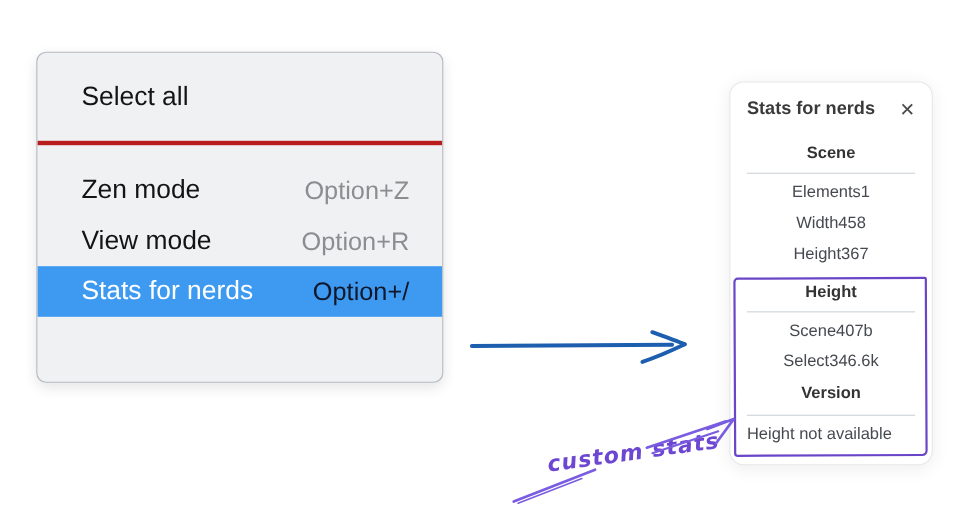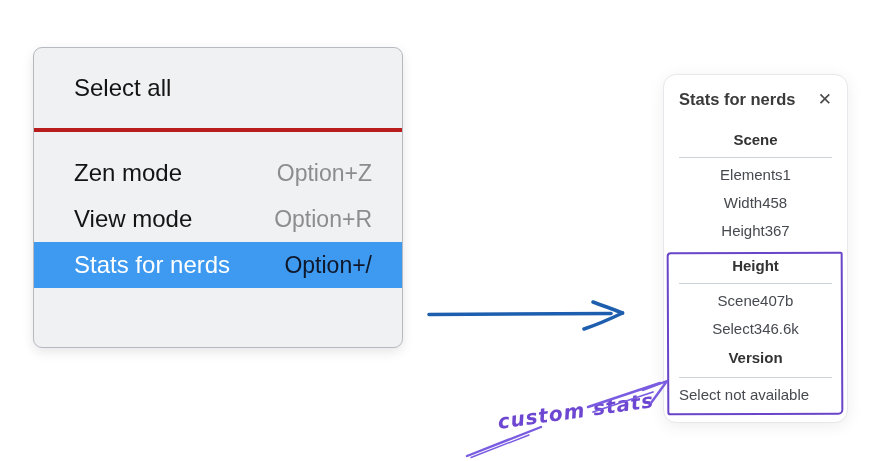--- a/index.html
+++ b/index.html
@@ -132,21 +132,21 @@
         <span class="val">407b</span>
       </div>
       <div class="stat-row">
         <span>Select</span>
         <span class="val">346.6k</span>
       </div>
     </div>
 
     <div class="sec-heading version">Version</div>
     <hr class="divider version-div">
-    <div class="note-row">Select not available</div>
+    <div class="note-row">Height not available</div>
   </div>
 
   <div class="custom-box"></div>
 
   <div class="annotation-label">custom stats</div>
   <svg class="overlay" style="left:450px; top:370px;" width="240" height="91" viewBox="450 370 240 91">
 
     <path d="M 467 456 L 541 427" stroke="#7a5ce0" stroke-width="2.4" fill="none" stroke-linecap="round"></path>
     <path d="M 471 457.5 L 529 435" stroke="#7a5ce0" stroke-width="1.4" fill="none" stroke-linecap="round"></path>
 

